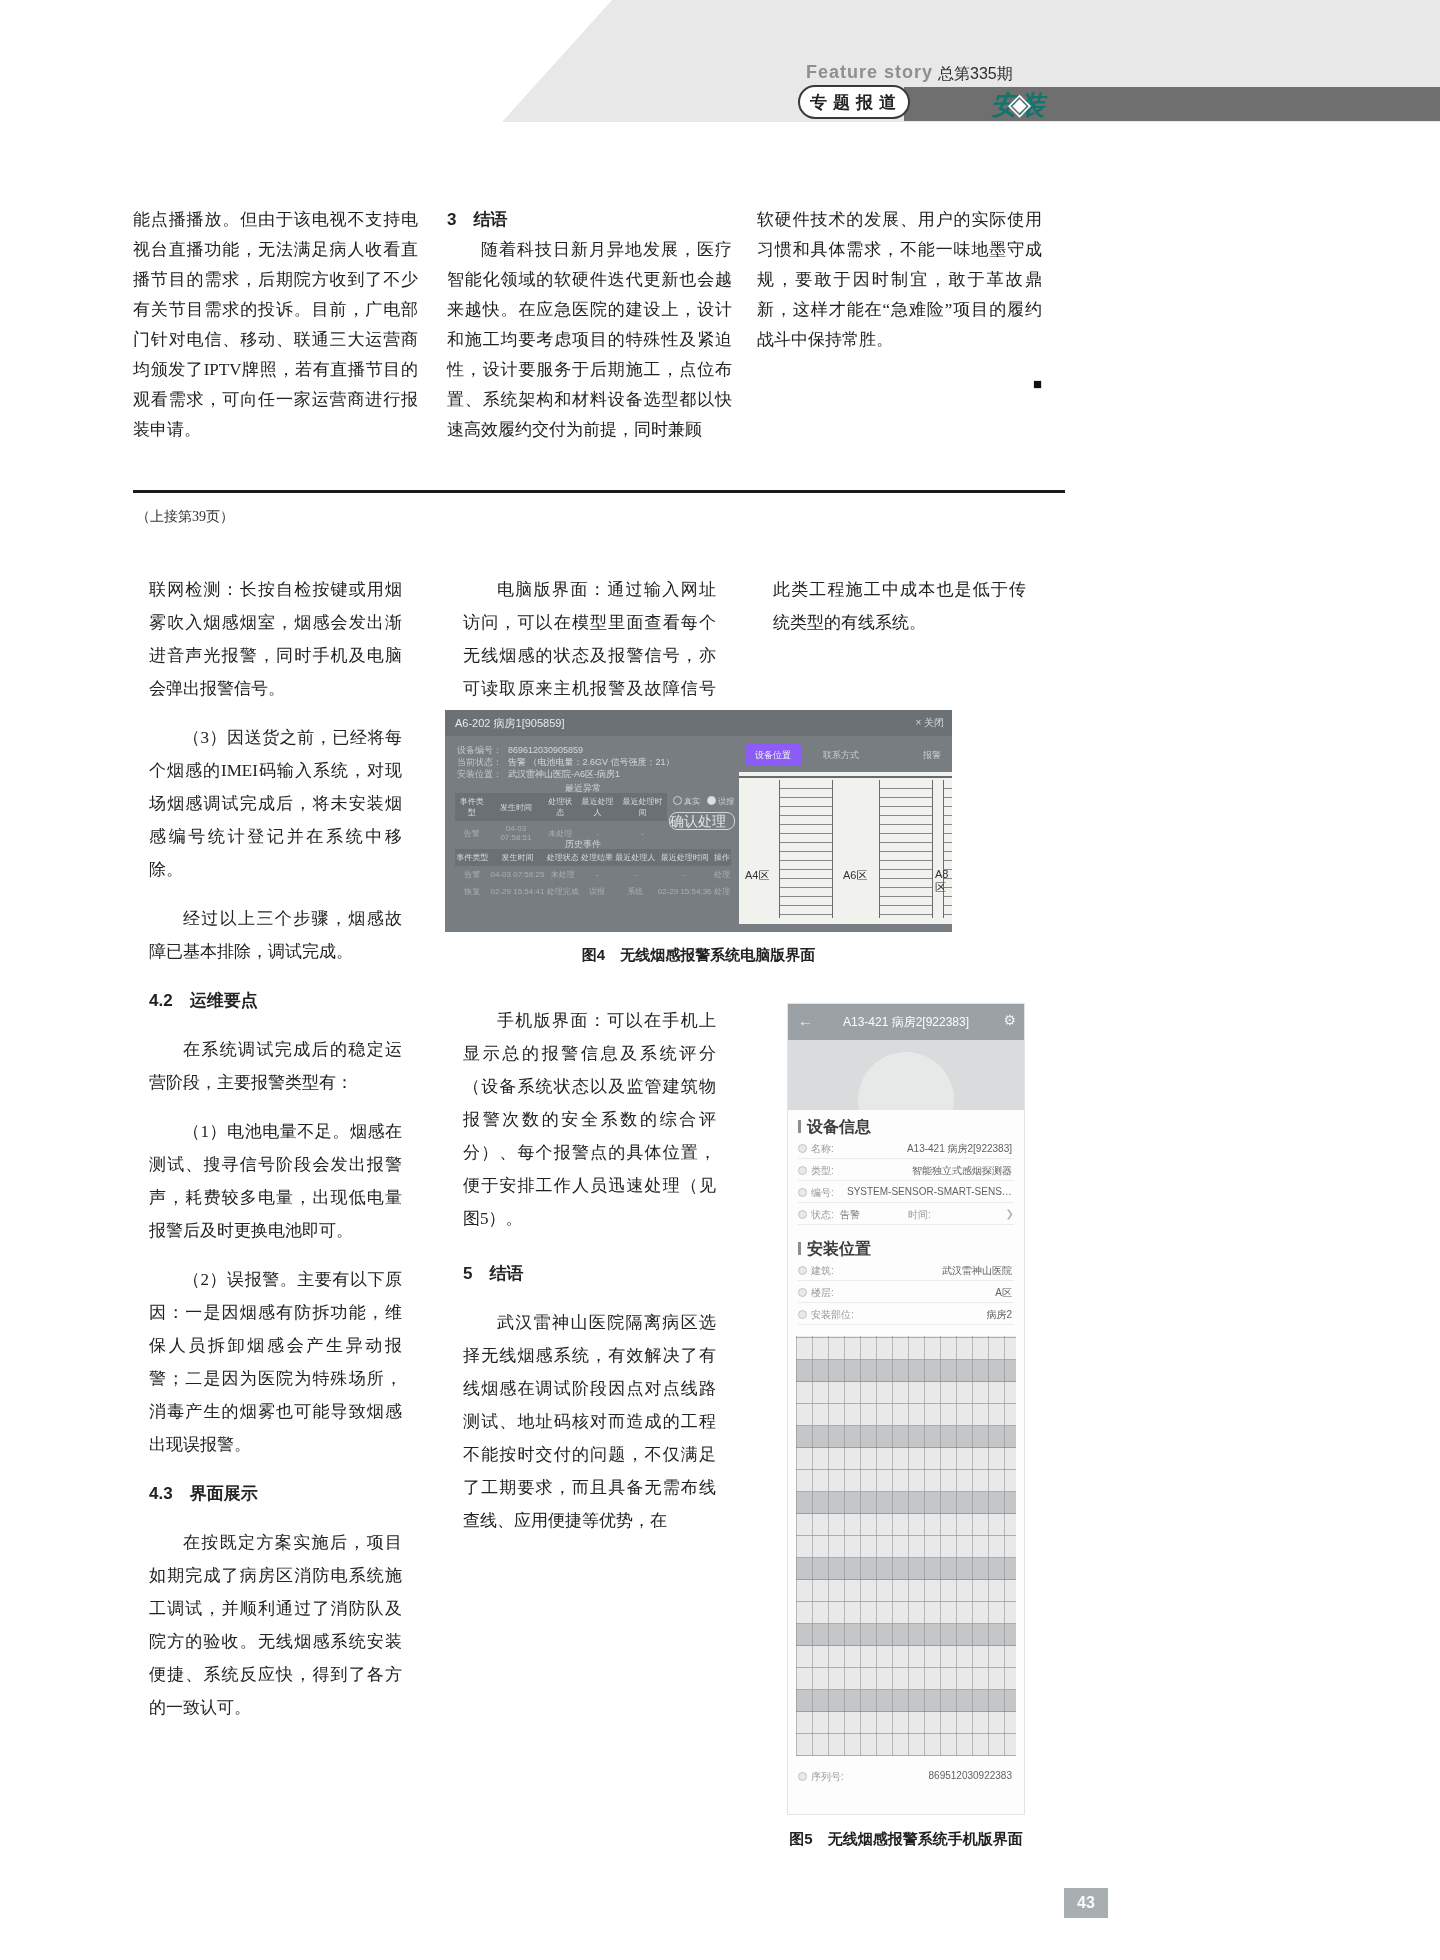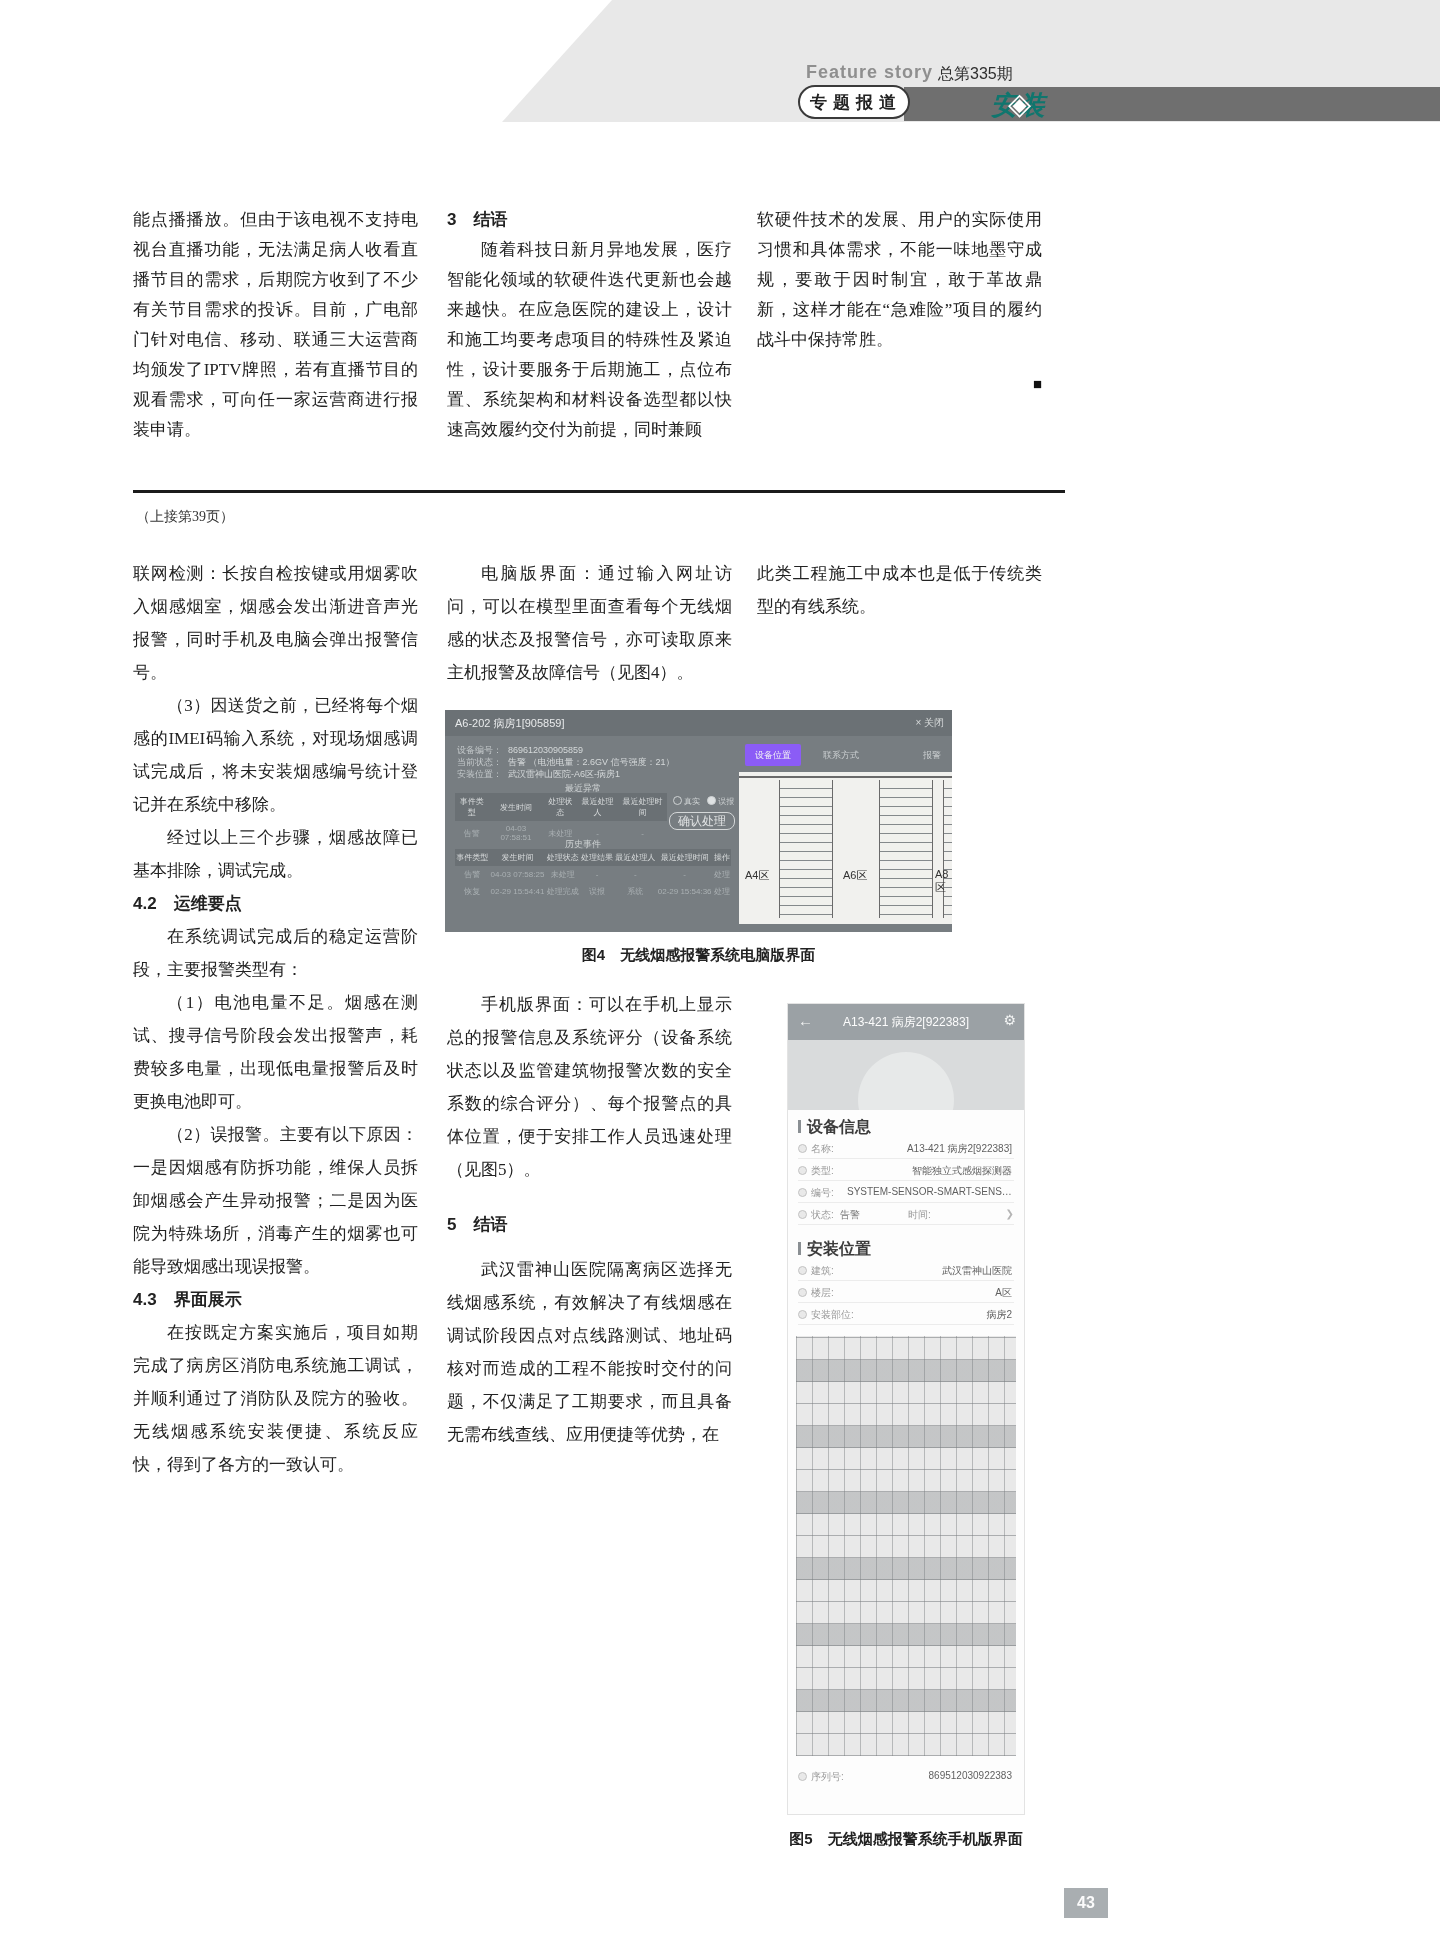--- a/index.html
+++ b/index.html
@@ -27,21 +27,21 @@
   .ind{text-indent:2em;}
   .h-inline{font-weight:bold;font-family:"Liberation Sans",sans-serif;}
   .endmark{text-align:right;font-size:15px;margin-top:14px;color:#111;}
 
   
   .sep{position:absolute;left:133px;top:490px;width:932px;height:3px;background:#1b1b1b;}
   .contnote{position:absolute;left:136px;top:508px;font-size:14px;color:#333;}
 
   
   .mcol{position:absolute;width:285px;font-size:17px;line-height:33px;text-align:justify;}
-  .mcol p{margin:0;}
+  .mcol p{margin:16px;}
 
   .figcap{position:absolute;font-family:"Liberation Sans",sans-serif;font-weight:bold;
           font-size:15px;color:#222;text-align:center;}
 
   
   .fig4{position:absolute;left:445px;top:710px;width:507px;height:222px;background:#777d81;
         font-family:"Liberation Sans",sans-serif;overflow:hidden;}
   .f4-titlebar{position:absolute;left:0;top:0;width:100%;height:26px;background:#6b7175;
                color:#e8eaeb;font-size:11px;line-height:26px;}
   .f4-title{padding-left:10px;}
@@ -50,21 +50,21 @@
   .f4-field b{font-weight:normal;color:#d5d9da;margin-left:6px;}
   .f4-sec{position:absolute;font-size:9px;color:#d0d4d5;}
   .f4-table{position:absolute;left:10px;width:276px;border-collapse:collapse;font-size:8px;color:#cfd3d4;}
   .f4-table th{background:#6a7074;font-weight:normal;padding:3px 1px;color:#d8dbdc;}
   .f4-table td{padding:3px 1px;text-align:center;color:#aab0b3;}
   .f4-radio{position:absolute;font-size:8px;color:#ccd0d1;white-space:nowrap;}
   .rdot{display:inline-block;width:7px;height:7px;border:1px solid #cfd3d4;border-radius:50%;
         vertical-align:-1px;margin-right:2px;}
   .rdot.on{background:#dfe2e3;}
   .f4-btn{position:absolute;width:64px;height:16px;border:1px solid #d4d7d8;border-radius:8px;
-          color:#e2e4e5;font-size:12px;text-align:center;line-height:16px;}
+          color:#e2e4e5;font-size:14px;line-height:16px;}
   .f4-tab{position:absolute;top:34px;height:22px;line-height:22px;font-size:9px;color:#c9cdcf;
           padding:0 10px;border-radius:2px;}
   .f4-tab.active{background:#8b5cf6;color:#f2f3f4;}
   .f4-plan{position:absolute;left:294px;top:62px;width:213px;height:152px;background:#f1f1ee;overflow:hidden;}
   .wing{position:absolute;top:8px;bottom:6px;width:52px;border-left:1px solid #6a6a6a;border-right:1px solid #6a6a6a;
         background:repeating-linear-gradient(180deg,transparent 0 8px,#84898c 8px 9px),
                    linear-gradient(90deg,transparent 0 23px,#f1f1ee 23px 29px,transparent 29px);}
   .corridor{position:absolute;left:0;top:4px;width:100%;height:2px;background:#6a6a6a;}
   .plan-label{position:absolute;font-size:11px;color:#333;font-family:"Liberation Sans",sans-serif;}
 

